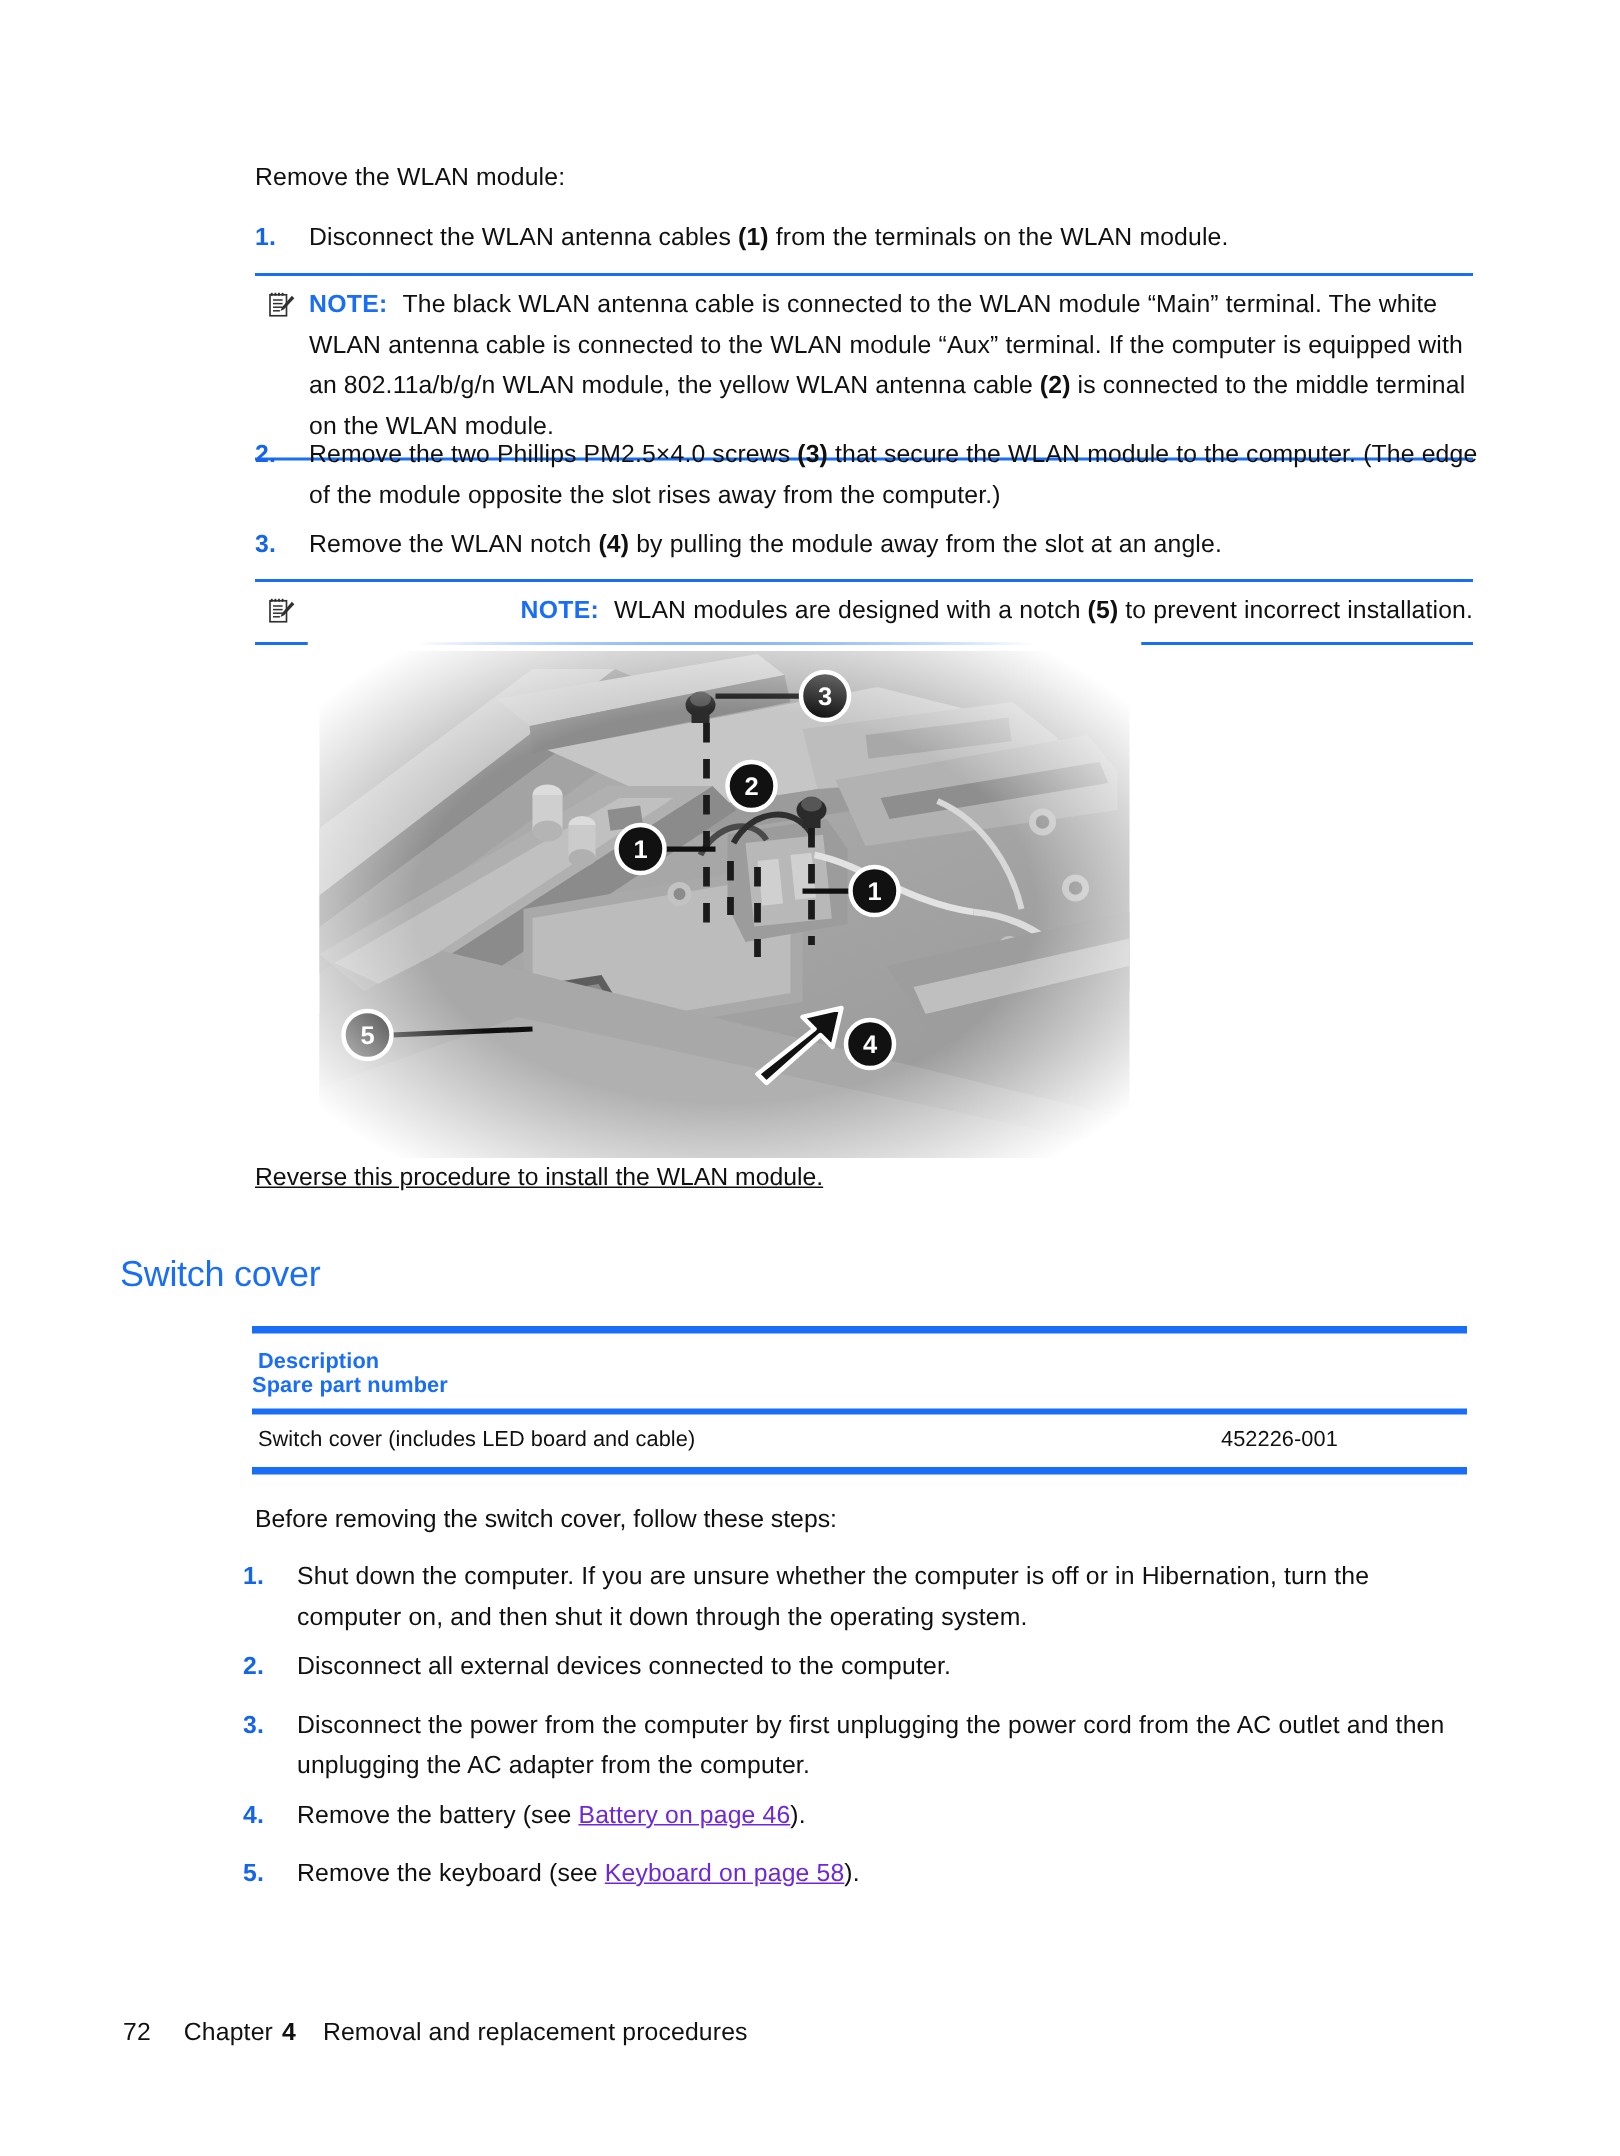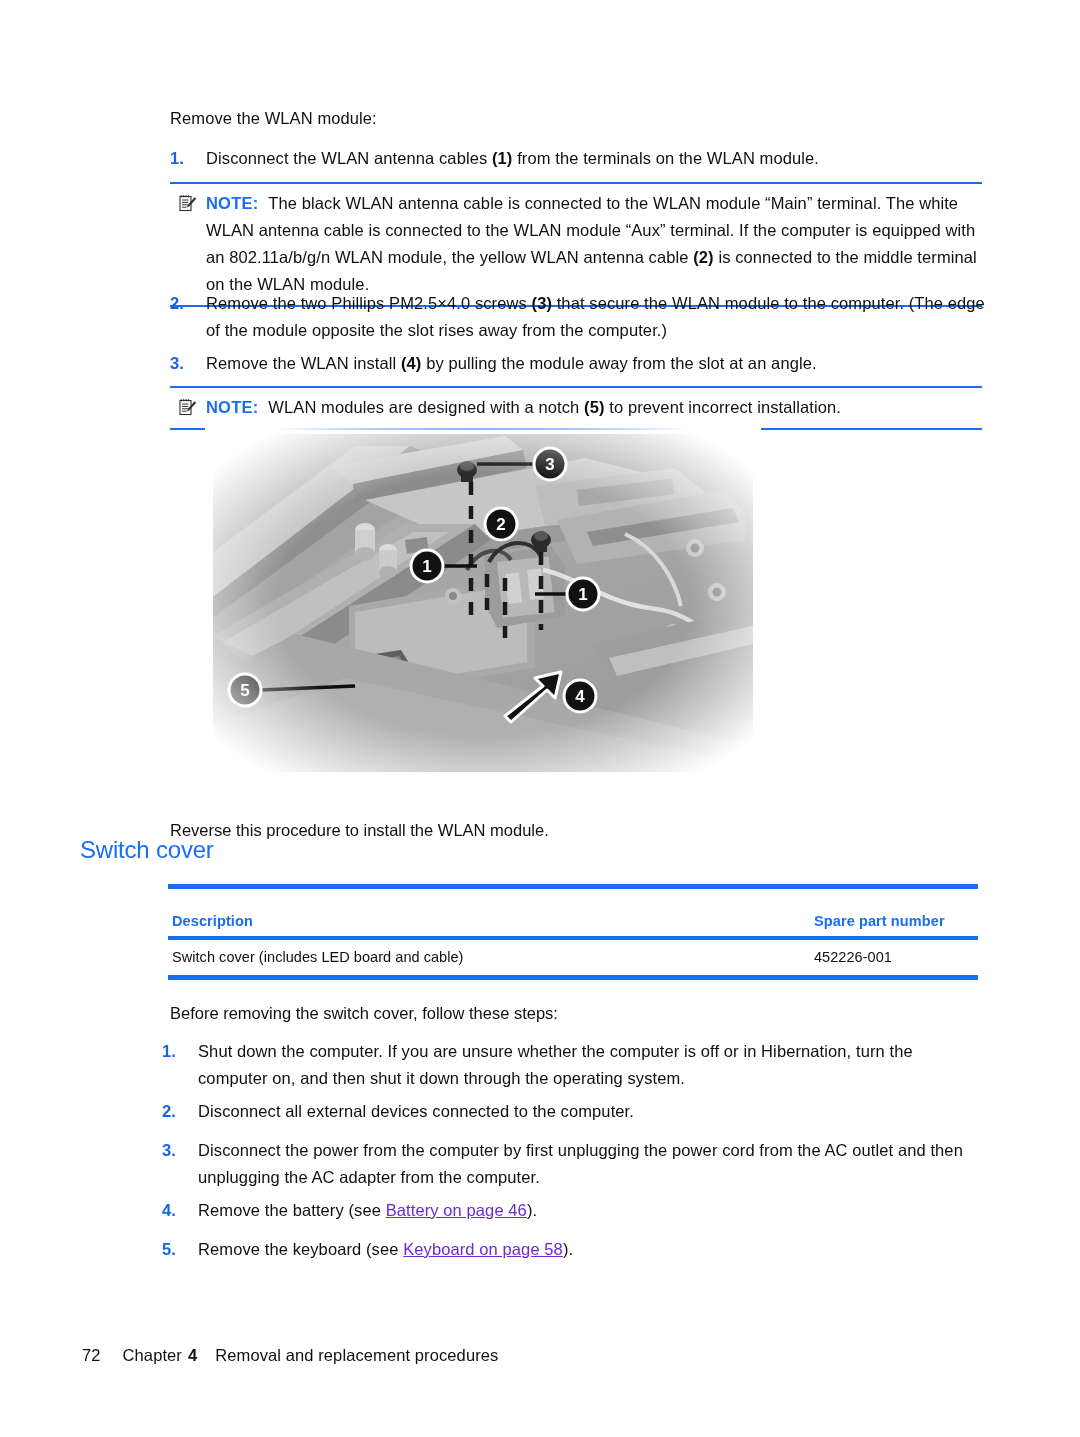--- a/index.html
+++ b/index.html
@@ -96,24 +96,25 @@
     top: 428px;
     width: 556px;
     height: 352px;
   }
   .figure svg { display: block; }
 
   
   .reverse {
     position: absolute;
     left: 170px;
-    top: 817px;
+    top: 772px;
     width: 815px;
     font-size: 16.5px;
     line-height: 27px;
+    text-decoration: underline;
   }
 
   
   .section-heading {
     position: absolute;
     left: 80px;
     top: 836px;
     font-size: 24px;
     font-weight: normal;
     color: #1a6ef5;
@@ -135,21 +136,22 @@
   .parts-table .rule-mid {
     height: 4px;
     background: #1a6ef5;
   }
   .parts-table .rule-bot {
     height: 5px;
     background: #1a6ef5;
   }
   .thead-row {
     display: flex;
-    padding: 24px 0 7px 0;
+    padding: 11px 0 7px 0;
+    flex-direction: column;
   }
   .thead-row .th {
     font-size: 14.5px;
     font-weight: bold;
     color: #1a6ef5;
     letter-spacing: 0.1px;
   }
   .tbody-row {
     display: flex;
     padding: 9px 0 10px 0;
@@ -222,24 +224,24 @@
     </div>
   </div>
 
   <div class="step" style="left:170px; top:290px;">
     <span class="num">2.</span>
     <span class="body"><span>Remove the two Phillips PM2.5×4.0 screws </span><b class="cue">(3)</b><span> that secure the WLAN module to the computer. (The edge of the module opposite the slot rises away from the computer.)</span></span>
   </div>
 
   <div class="step" style="left:170px; top:350px;">
     <span class="num">3.</span>
-    <span class="body"><span>Remove the WLAN install </span><b class="cue">(4)</b><span> by pulling the module away from the slot at an angle.</span></span>
-  </div>
-
-  <div class="note" style="top:386px;">
+    <span class="body"><span>Remove the WLAN notch </span><b class="cue">(4)</b><span> by pulling the module away from the slot at an angle.</span></span>
+  </div>
+
+  <div class="note" style="top:386px;text-align:right;">
     <div class="note-inner">
       <span class="note-icon">
         <svg viewBox="0 0 20 20" width="20" height="20" aria-hidden="true">
           <rect x="2" y="2.5" width="11" height="14" fill="#ffffff" stroke="#303030" stroke-width="1.1"></rect>
           <line x1="4" y1="6" x2="10.4" y2="6" stroke="#303030" stroke-width="1"></line>
           <line x1="4" y1="8.4" x2="10.4" y2="8.4" stroke="#303030" stroke-width="1"></line>
           <line x1="4" y1="10.8" x2="10.4" y2="10.8" stroke="#303030" stroke-width="1"></line>
           <line x1="4" y1="13.2" x2="8.6" y2="13.2" stroke="#303030" stroke-width="1"></line>
           <line x1="3.2" y1="1.2" x2="3.2" y2="3.2" stroke="#303030" stroke-width="1.2"></line>
           <line x1="5.6" y1="1.2" x2="5.6" y2="3.2" stroke="#303030" stroke-width="1.2"></line>

